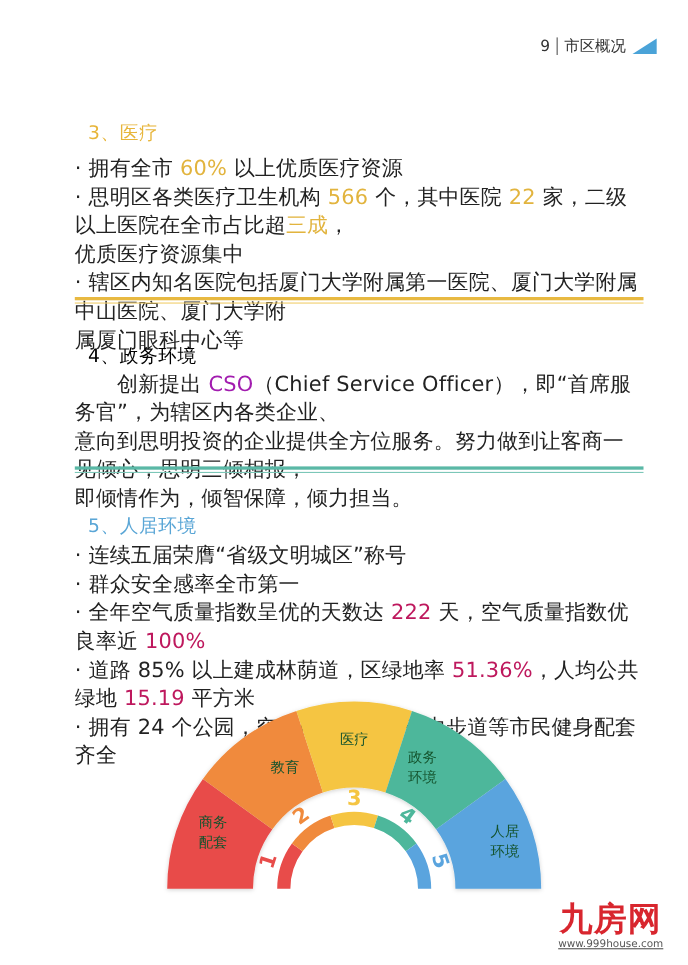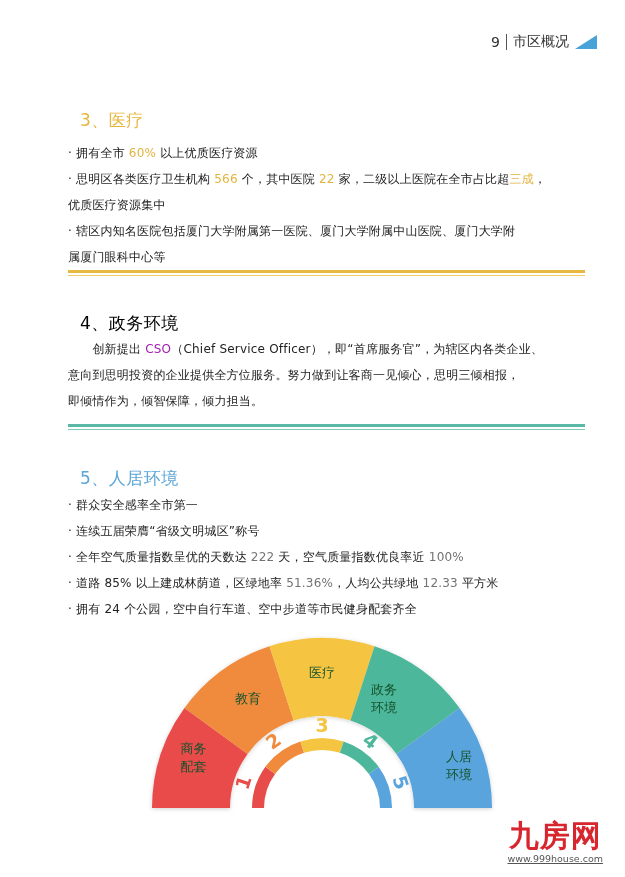--- a/index.html
+++ b/index.html
@@ -7,24 +7,24 @@
          font-family: "DejaVu Sans", "Liberation Sans", sans-serif; color: #222; }
   .header { position: absolute; top: 33px; right: 28px; display: flex; align-items: center; font-size: 14px; color: #333; }
   .header .num { margin-right: 6px; }
   .header .bar { width: 1px; height: 16px; background: #555; margin-right: 6px; }
   .header .tri { width: 0; height: 0; margin-left: 6px; border-left: 22px solid transparent; border-bottom: 14px solid #4aa3d8; }
   .section { position: absolute; left: 68px; width: 518px; }
   .h { font-size: 17px; font-weight: normal; margin: 12px; letter-spacing: 0.5px; }
   .h-yellow { color: #e7b53a; }
   .h-teal { color: #000000; }
   .h-blue { color: #5aa6d6; }
-  .line { font-size: 12px; line-height: 26px; color: #222; margin: 0; letter-spacing: 0.2px; }
+  .line { font-size: 19px; line-height: 26px; color: #222; margin: 0; letter-spacing: 0.2px; }
   .hl-y { color: #e2b43e; }
   .hl-t { color: #a21caf; }
-  .hl-b { color: #737373; }
+  .hl-b { color: #be185d; }
   .rule { position: absolute; left: 68px; width: 517px; }
   .rule .a { height: 3px; }
   .rule .b { height: 1px; margin-top: 2px; }
   .rule-y .a { background: #e8b941; }
   .rule-y .b { background: #f1cd6b; }
   .rule-t .a { background: #5ab8a6; }
   .rule-t .b { background: #7cc7b8; }
   .fan { position: absolute; left: 0; top: 0; }
   .fan-label { position: absolute; font-size: 13px; color: #14532d; text-align: center; line-height: 18px; width: 60px; }
   .logo { position: absolute; right: 22px; bottom: 12px; text-align: center; }
@@ -68,24 +68,24 @@
 
 <div class="rule rule-t" style="top:424px;">
     <div class="a"></div>
     <div class="b"></div>
   </div>
 
 <div class="section" style="top:455px;">
   <h2 class="h h-blue">5、人居环境</h2>
 </div>
 <div class="section" style="top:492px;">
+  <p class="line">· 连续五届荣膺“省级文明城区”称号</p>
   <p class="line">· 群众安全感率全市第一</p>
-  <p class="line">· 连续五届荣膺“省级文明城区”称号</p>
   <p class="line"><span>· 全年空气质量指数呈优的天数达 </span><span class="hl-b">222</span><span> 天，空气质量指数优良率近 </span><span class="hl-b">100%</span></p>
-  <p class="line"><span>· 道路 85% 以上建成林荫道，区绿地率 </span><span class="hl-b">51.36%</span><span>，人均公共绿地 </span><span class="hl-b">12.33</span><span> 平方米</span></p>
+  <p class="line"><span>· 道路 85% 以上建成林荫道，区绿地率 </span><span class="hl-b">51.36%</span><span>，人均公共绿地 </span><span class="hl-b">15.19</span><span> 平方米</span></p>
   <p class="line">· 拥有 24 个公园，空中自行车道、空中步道等市民健身配套齐全</p>
 </div>
 
 <svg class="fan" width="625" height="877">
   <defs>
     <filter id="sh" x="-10%" y="-10%" width="120%" height="130%">
       <feDropShadow dx="0" dy="1" stdDeviation="2" flood-color="#000" flood-opacity="0.18"></feDropShadow>
     </filter>
   </defs>
   <g id="fan-segments" filter="url(#sh)">
@@ -105,21 +105,21 @@
   <g id="ring-numbers">
       <text x="244.0133656637974" y="788.6606064612542" text-anchor="middle" font-size="19" font-weight="bold" font-family="DejaVu Sans, sans-serif" fill="#e84c4a" transform="rotate(-72 244.0133656637974 782.6606064612542)">1</text>
       <text x="273.8016093120172" y="747.6606064612542" text-anchor="middle" font-size="19" font-weight="bold" font-family="DejaVu Sans, sans-serif" fill="#f08a3c" transform="rotate(-36 273.8016093120172 741.6606064612542)">2</text>
       <text x="322" y="732" text-anchor="middle" font-size="19" font-weight="bold" font-family="DejaVu Sans, sans-serif" fill="#f5c542" transform="rotate(0 322 726)">3</text>
       <text x="370.1983906879828" y="747.6606064612542" text-anchor="middle" font-size="19" font-weight="bold" font-family="DejaVu Sans, sans-serif" fill="#4db79b" transform="rotate(36 370.1983906879828 741.6606064612542)">4</text>
       <text x="399.9866343362026" y="788.6606064612544" text-anchor="middle" font-size="19" font-weight="bold" font-family="DejaVu Sans, sans-serif" fill="#5aa4de" transform="rotate(72 399.9866343362026 782.6606064612544)">5</text>
     </g>
 </svg>
 <div id="fan-labels">
     <div class="fan-label" style="left: 163.607px; top: 740px;">商务<br>配套</div>
-    <div class="fan-label" style="left: 218px; top: 689.783px;">教育</div>
+    <div class="fan-label" style="left: 229px; top: 689.783px;">教育</div>
     <div class="fan-label" style="left: 292px; top: 664px;">医疗</div>
     <div class="fan-label" style="left: 354px; top: 680.783px;">政务<br>环境</div>
     <div class="fan-label" style="left: 429px; top: 748.283px;">人居<br>环境</div>
   </div>
 
 <div class="logo">
   <div class="mark">九房网</div>
   <div class="url">www.999house.com</div>
 </div>
 

